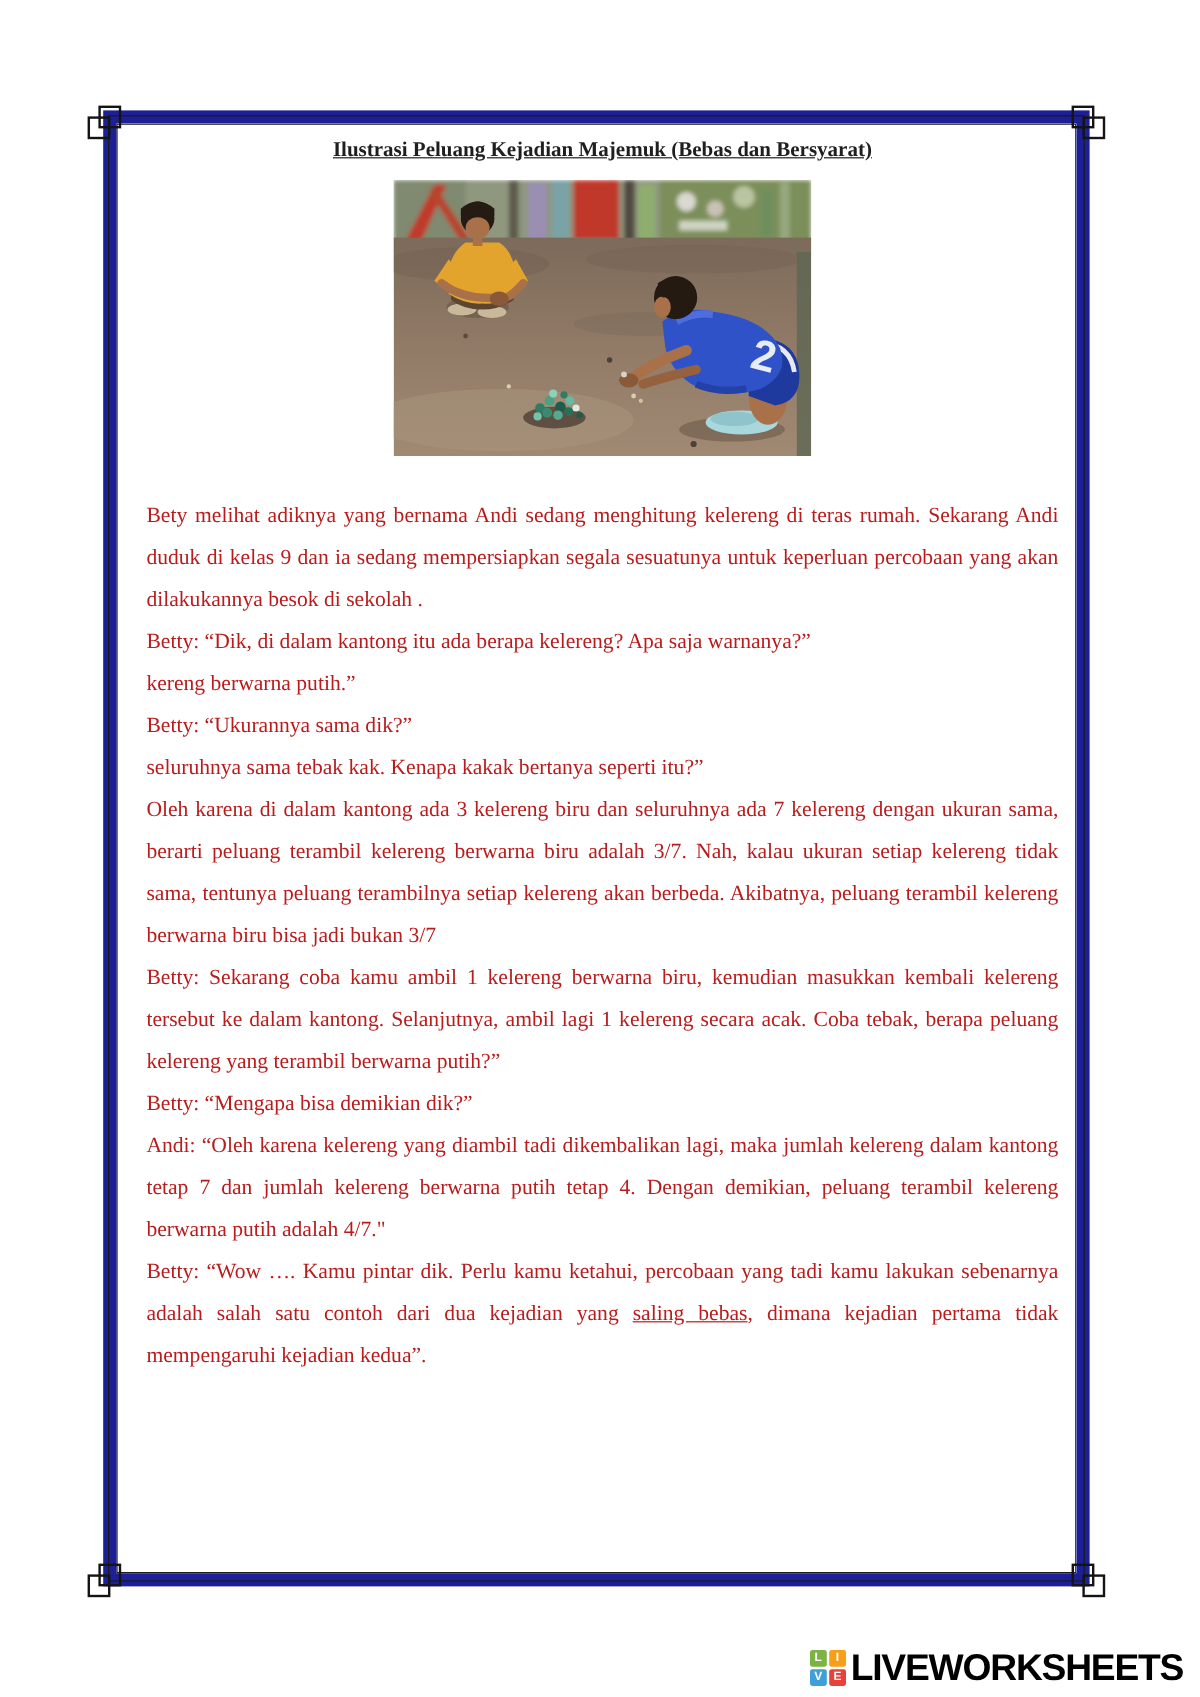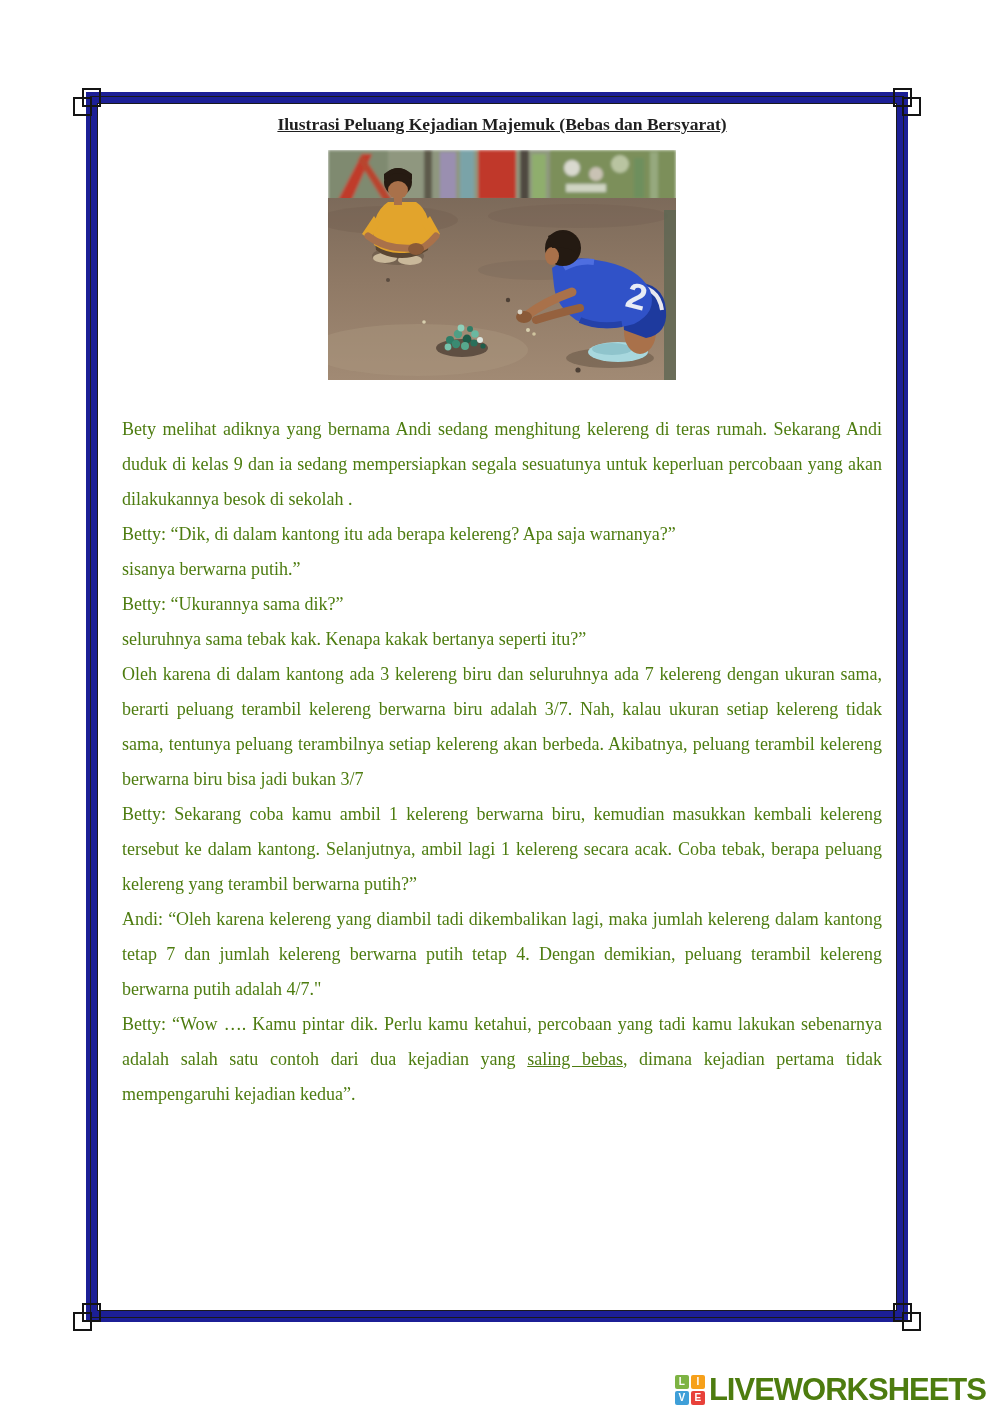--- a/index.html
+++ b/index.html
@@ -18,34 +18,34 @@
   .bl1{left:82px;top:1303px}.bl2{left:73px;top:1312px}
   .br1{left:893px;top:1303px}.br2{left:902px;top:1312px}
 
   
   .content{position:absolute;left:122px;top:112px;width:760px;}
   h1.title{margin:0 0 14px 0;font-size:17.5px;line-height:24px;font-weight:bold;
            text-align:center;text-decoration:underline;color:#1f1f1f;
            font-family:"Liberation Serif", serif;}
   .photo{display:block;width:348px;height:230px;margin:0 auto 32px auto;}
 
-  .body-text p{margin:0;font-size:18px;line-height:35px;color:#4d7c0f;
+  .body-text p{margin:0;font-size:18px;line-height:35px;color:#b91c1c;
                text-align:justify;}
   .justify-full{display:block;text-align:justify;text-align-last:justify;}
   .plain-line{display:block;}
   .u{text-decoration:underline;}
 
   
   .logo{position:absolute;right:14px;bottom:6px;display:flex;align-items:center;gap:4px;}
   .logo-grid{display:grid;grid-template-columns:14px 14px;grid-auto-rows:14px;gap:2px;}
   .tile{display:flex;align-items:center;justify-content:center;border-radius:2px;
         color:#ffffff;font-family:"Liberation Sans", sans-serif;font-weight:bold;
         font-size:10px;line-height:1;}
   .logo-text{font-family:"Liberation Sans", sans-serif;font-weight:800;
-             font-size:31px;letter-spacing:-1px;color:#4d7c0f;}
+             font-size:31px;letter-spacing:-1px;color:#000000;}
 </style>
 </head>
 <body>
 
 <div class="page">
 
   <div class="frame"></div>
   <div class="csq tl1"></div>
   <div class="csq tl2"></div>
   <div class="csq tr1"></div>
@@ -155,26 +155,27 @@
 
       <circle cx="200" cy="180" r="2" fill="#d8cfae"></circle>
       <circle cx="206" cy="184" r="1.8" fill="#cfc49f"></circle>
       <circle cx="96" cy="172" r="1.8" fill="#d8cfae"></circle>
     </svg>
 
     <div class="body-text">
       <p>Bety melihat adiknya yang bernama Andi sedang menghitung kelereng di teras rumah. Sekarang Andi duduk di kelas 9 dan ia sedang mempersiapkan segala sesuatunya untuk keperluan percobaan yang akan dilakukannya besok di sekolah .</p>
       <p>Betty: “Dik, di dalam kantong itu ada berapa kelereng? Apa saja warnanya?”</p>
       <p>
-          <span class="plain-line">sisanya berwarna putih.”</span>
+          <span class="plain-line">kereng berwarna putih.”</span>
         </p>
       <p>Betty: “Ukurannya sama dik?”</p>
       <p>seluruhnya sama tebak kak. Kenapa kakak bertanya seperti itu?”</p>
       <p>Oleh karena di dalam kantong ada 3 kelereng biru dan seluruhnya ada 7 kelereng dengan ukuran sama, berarti peluang terambil kelereng berwarna biru adalah 3/7. Nah, kalau ukuran setiap kelereng tidak sama, tentunya peluang terambilnya setiap kelereng akan berbeda. Akibatnya, peluang terambil kelereng berwarna biru bisa jadi bukan 3/7</p>
       <p>Betty: Sekarang coba kamu ambil 1 kelereng berwarna biru, kemudian masukkan kembali kelereng tersebut ke dalam kantong. Selanjutnya, ambil lagi 1 kelereng secara acak. Coba tebak, berapa peluang kelereng yang terambil berwarna putih?”</p>
+      <p>Betty: “Mengapa bisa demikian dik?”</p>
       <p>Andi: “Oleh karena kelereng yang diambil tadi dikembalikan lagi, maka jumlah kelereng dalam kantong tetap 7 dan jumlah kelereng berwarna putih tetap 4. Dengan demikian, peluang terambil kelereng berwarna putih adalah 4/7."</p>
       <p><span>Betty: “Wow …. Kamu pintar dik. Perlu kamu ketahui, percobaan yang tadi kamu lakukan sebenarnya adalah salah satu contoh dari dua kejadian yang </span><span class="u">saling bebas</span><span>, dimana kejadian pertama tidak mempengaruhi kejadian kedua”.</span></p>
     </div>
   </div>
 
   <div class="logo">
     <div class="logo-grid">
       <span class="tile" style="background: rgb(125, 179, 67);">L</span>
       <span class="tile" style="background: rgb(246, 160, 26);">I</span>
       <span class="tile" style="background: rgb(63, 159, 216);">V</span>

